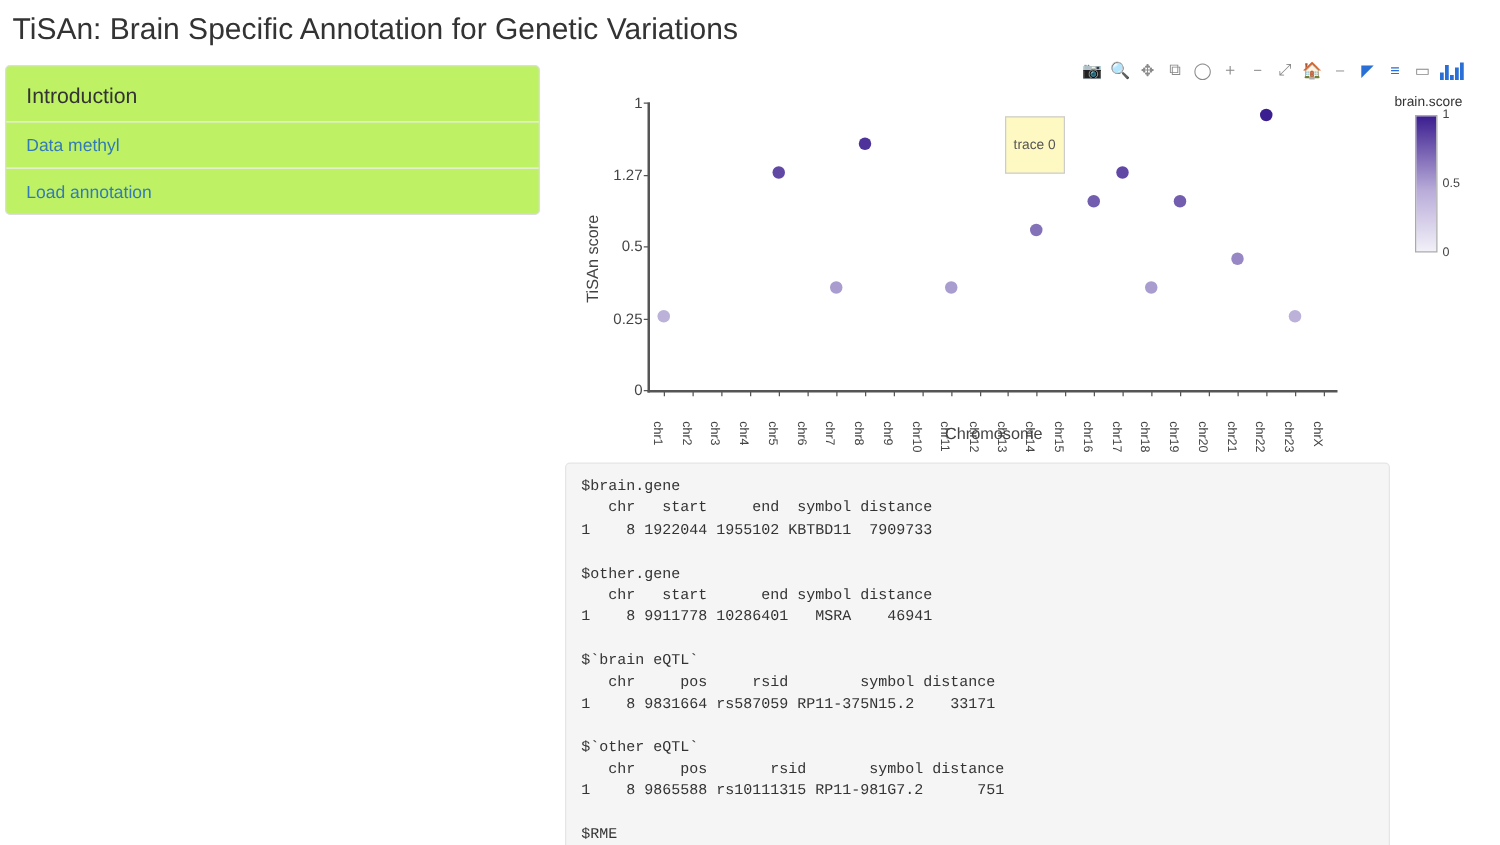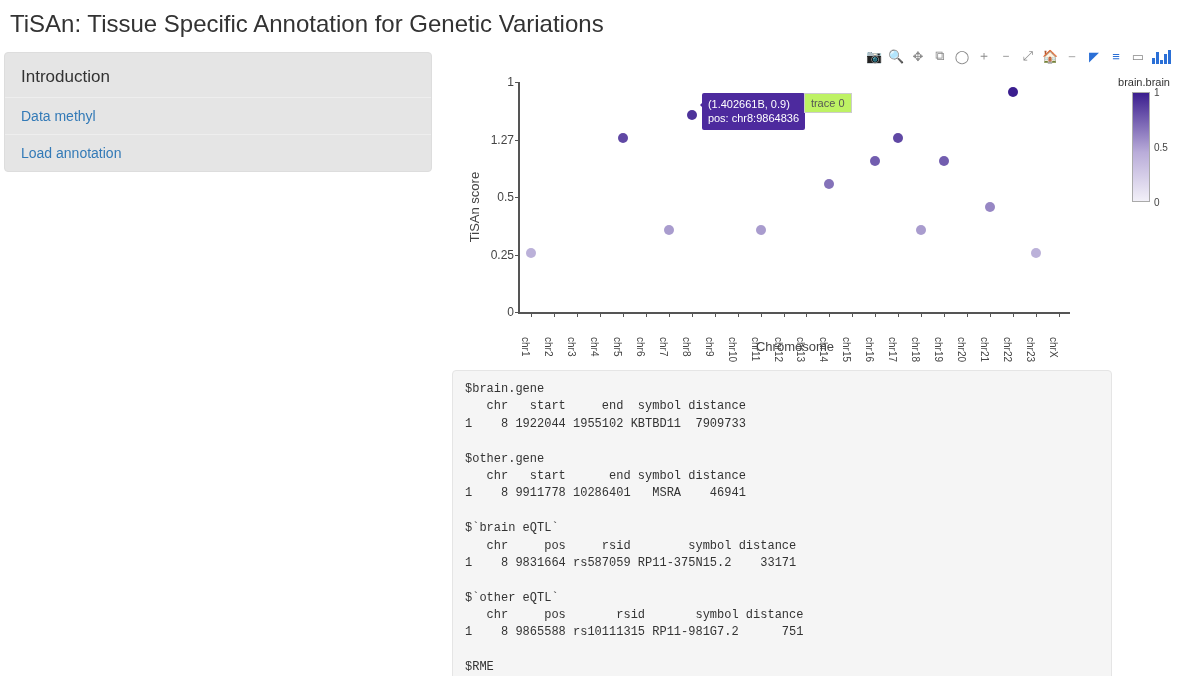--- a/index.html
+++ b/index.html
@@ -19,21 +19,21 @@
     padding: 10px 15px 10px 10px;
   }
   .layout {
     display: flex;
     align-items: flex-start;
   }
   .sidebar {
     width: 428px;
     border: 1px solid #ddd;
     border-radius: 4px;
-    background: #e5e5e5;
+    background: #bef264;
     margin: 4px 0 0 4px;
   }
   .sidebar-title {
     font-size: 17px;
     padding: 14px 16px 10px 16px;
     color: #333;
   }
   .nav-item {
     display: block;
     padding: 10px 16px;
@@ -157,24 +157,24 @@
   .hoverbox::before {
     content:"";
     position:absolute;
     left:-6px;
     top:8px;
     border:4px solid transparent;
     border-right-color:#4d2a9e;
   }
   .tracelabel {
     position:absolute;
-    background:#bef264;
+    background:#fef9c3;
     color:#555;
     font-size:11px;
-    padding:3px 6px;
+    padding:16px 6px;
     border:1px solid #ccc;
   }
   .colorbar {
     position: absolute;
     right: 40px;
     top: 40px;
     width: 18px;
     height: 110px;
   }
   .colorbar-title {
@@ -208,21 +208,21 @@
     font-size: 12px;
     color: #333;
     line-height: 1.45;
     white-space: pre;
     overflow: hidden;
   }
 </style>
 </head>
 <body>
 
-<h1 class="page-title">TiSAn: Tissue Specific Annotation for Genetic Variations</h1>
+<h1 class="page-title">TiSAn: Brain Specific Annotation for Genetic Variations</h1>
 
 <div class="layout">
   <div class="sidebar">
     <div class="sidebar-title">Introduction</div>
     <div id="nav">
         <div class="nav-item">Data methyl</div>
         <div class="nav-item">Load annotation</div>
       </div>
   </div>
 
@@ -310,33 +310,32 @@
           <div class="xtick" style="left: 89.5833%;">chr22</div>
           <div class="xtickmark" style="left: 89.5833%;"></div>
           <div class="xtick" style="left: 93.75%;">chr23</div>
           <div class="xtickmark" style="left: 93.75%;"></div>
           <div class="xtick" style="left: 97.9167%;">chrX</div>
           <div class="xtickmark" style="left: 97.9167%;"></div>
           <div class="pt" style="left: 2.08333%; bottom: 30%; top: 70%; background: rgb(187, 177, 217);"></div>
           <div class="pt" style="left: 18.75%; bottom: 80%; top: 20%; background: rgb(96, 72, 164);"></div>
           <div class="pt" style="left: 27.0833%; bottom: 40%; top: 60%; background: rgb(169, 156, 206);"></div>
           <div class="pt" style="left: 31.25%; bottom: 90%; top: 10%; background: rgb(77, 51, 154);"></div>
-          <div class="hoverbox" style="left: calc(31.25% + 10px); top: calc(10% - 12px);">(1.402661B, 0.9)<br>pos: chr8:9864836</div>
           <div class="tracelabel" style="left: calc(31.25% + 112px); top: calc(10% - 12px);">trace 0</div>
           <div class="pt" style="left: 43.75%; bottom: 40%; top: 60%; background: rgb(169, 156, 206);"></div>
           <div class="pt" style="left: 56.25%; bottom: 60%; top: 40%; background: rgb(132, 114, 185);"></div>
           <div class="pt" style="left: 64.5833%; bottom: 70%; top: 30%; background: rgb(114, 93, 175);"></div>
           <div class="pt" style="left: 68.75%; bottom: 80%; top: 20%; background: rgb(96, 72, 164);"></div>
           <div class="pt" style="left: 72.9167%; bottom: 40%; top: 60%; background: rgb(169, 156, 206);"></div>
           <div class="pt" style="left: 77.0833%; bottom: 70%; top: 30%; background: rgb(114, 93, 175);"></div>
           <div class="pt" style="left: 85.4167%; bottom: 50%; top: 50%; background: rgb(151, 135, 196);"></div>
           <div class="pt" style="left: 89.5833%; bottom: 100%; top: 0%; background: rgb(59, 30, 143);"></div>
           <div class="pt" style="left: 93.75%; bottom: 30%; top: 70%; background: rgb(187, 177, 217);"></div>
         </div>
-      <div class="colorbar-title">brain.brain</div>
+      <div class="colorbar-title">brain.score</div>
       <div class="colorbar">
         <div class="bar"></div>
         <div class="cbt" style="top:0%">1</div>
         <div class="cbt" style="top:50%">0.5</div>
         <div class="cbt" style="top:100%">0</div>
       </div>
     </div>
 
     <pre class="console">$brain.gene
    chr   start     end  symbol distance

